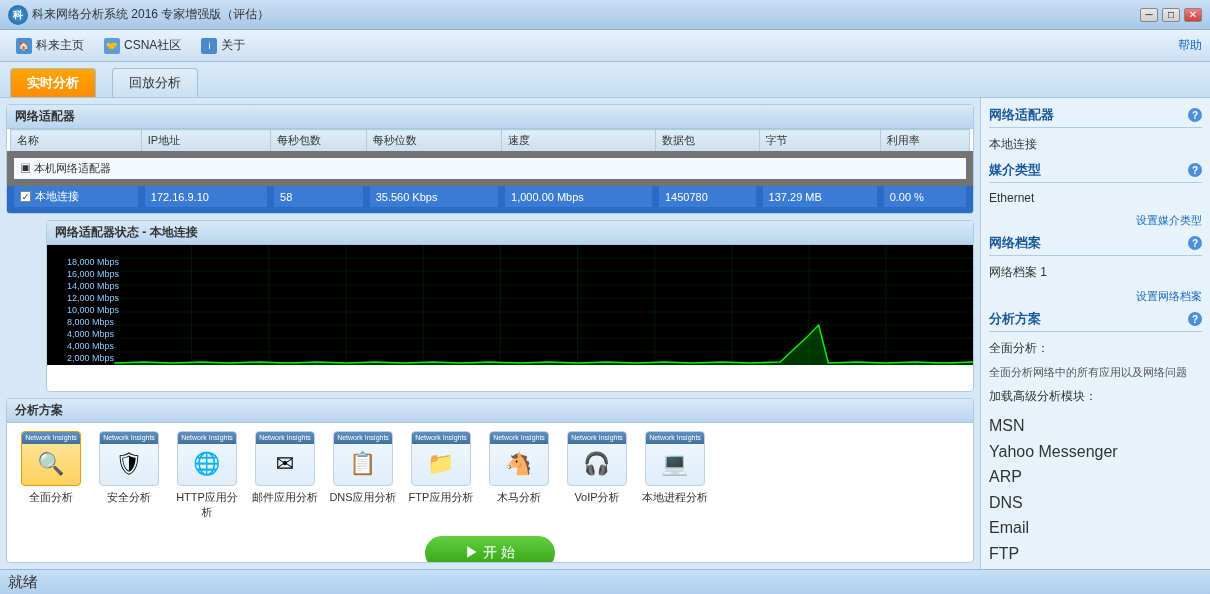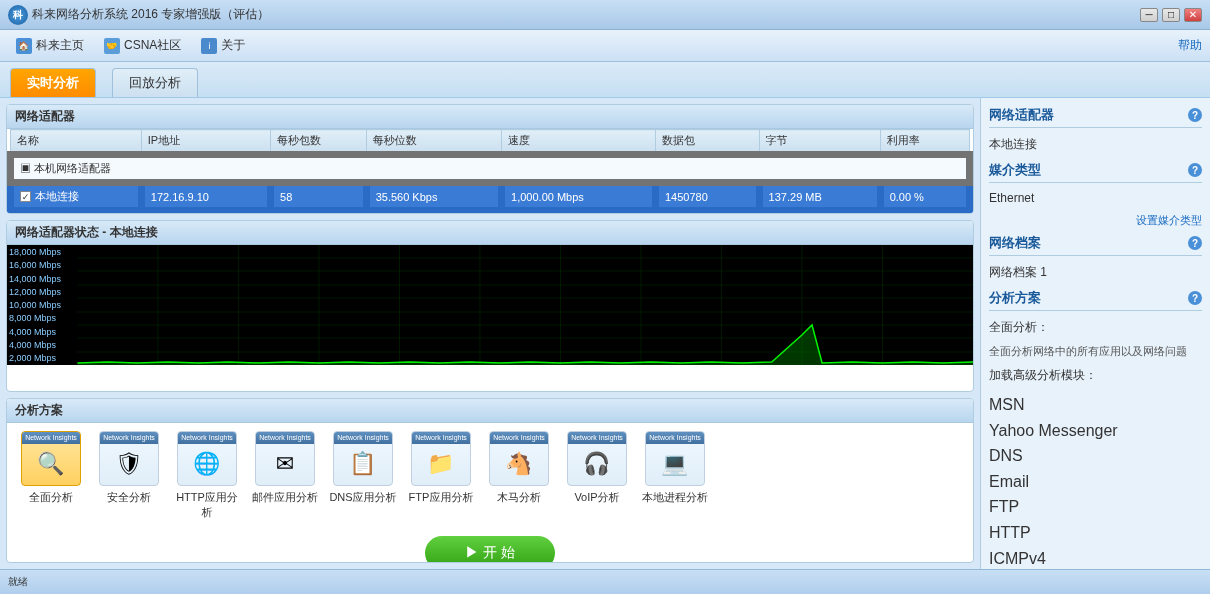--- a/index.html
+++ b/index.html
@@ -186,34 +186,35 @@
       height: 110px;
     }
     .adapter-section .section-body {
       height: 110px;
       overflow: auto;
     }
 
     
     .chart-section {
       flex: 1;
+      margin-left: 40px;
     }
     .chart-body {
       background: black;
       position: relative;
       height: 120px;
       overflow: hidden;
     }
     .chart-labels {
       position: absolute;
-      left: 0; top: 0; bottom: 0;
+      left: 0; top: 10px; bottom: 0;
       display: flex;
       flex-direction: column;
       justify-content: space-between;
-      padding: 2px 2px;
+      padding: 2px 20px;
       color: #88ccff;
       font-size: 9px;
       z-index: 2;
     }
 
     
     .analysis-section {
       height: 165px;
     }
     .analysis-icons {
@@ -335,21 +336,21 @@
     }
 
     
     .statusbar {
       height: 22px;
       background: linear-gradient(to bottom, #c8dff5, #b0ceec);
       border-top: 1px solid #90b8d8;
       display: flex;
       align-items: center;
       padding: 12px 8px;
-      font-size: 10px;
+      font-size: 15px;
       color: #333;
     }
 
     svg.chart-svg {
       position: absolute;
       top: 0; left: 0;
       width: 100%; height: 100%;
     }
   </style>
 </head>
@@ -564,31 +565,33 @@
       <div class="help-icon">?</div>
     </div>
     <div class="right-item-label">Ethernet</div>
     <div class="right-link">设置媒介类型</div>
 
     <div class="right-section-title">
       <span>网络档案</span>
       <div class="help-icon">?</div>
     </div>
     <div class="right-item-label">网络档案 1</div>
+    <div class="right-link">设置网络档案</div>
 
     <div class="right-section-title">
       <span>分析方案</span>
       <div class="help-icon">?</div>
     </div>
     <div class="right-item-label">全面分析：</div>
     <div class="right-item-value" style="font-size:11px;color:#555;">全面分析网络中的所有应用以及网络问题</div>
     <div class="right-item-label">加载高级分析模块：</div>
     <div class="advanced-items" id="advanced-items">
         <div>MSN</div>
         <div>Yahoo Messenger</div>
+        <div>ARP</div>
         <div>DNS</div>
         <div>Email</div>
         <div>FTP</div>
         <div>HTTP</div>
         <div>ICMPv4</div>
         <div>VoIP</div>
       </div>
 
   </div>
 

